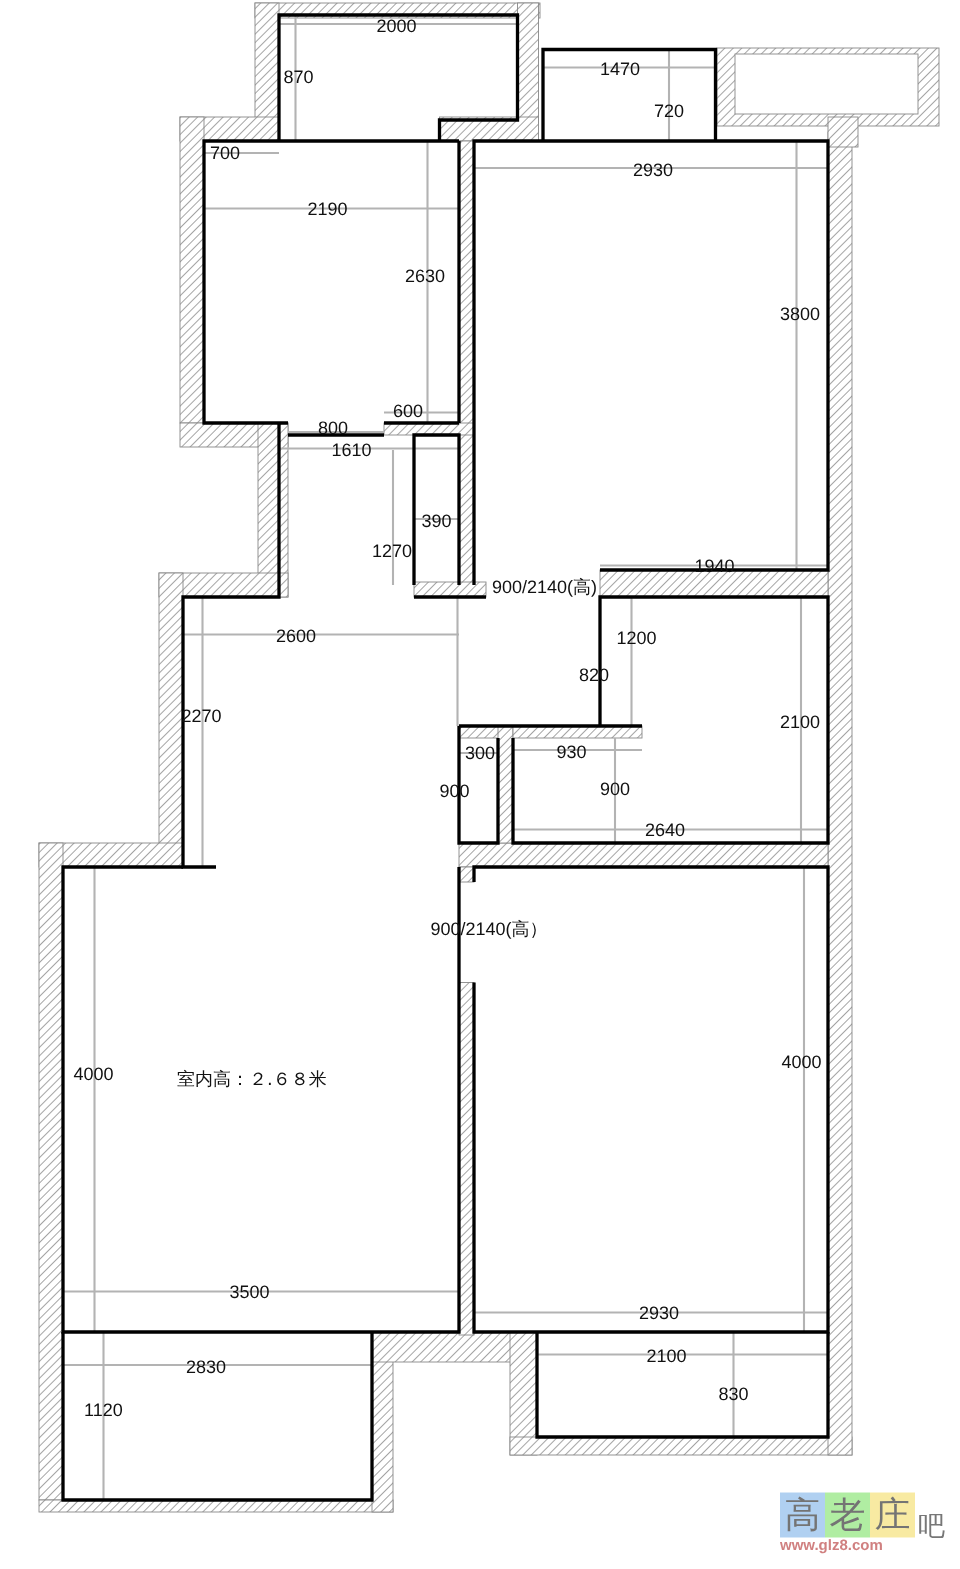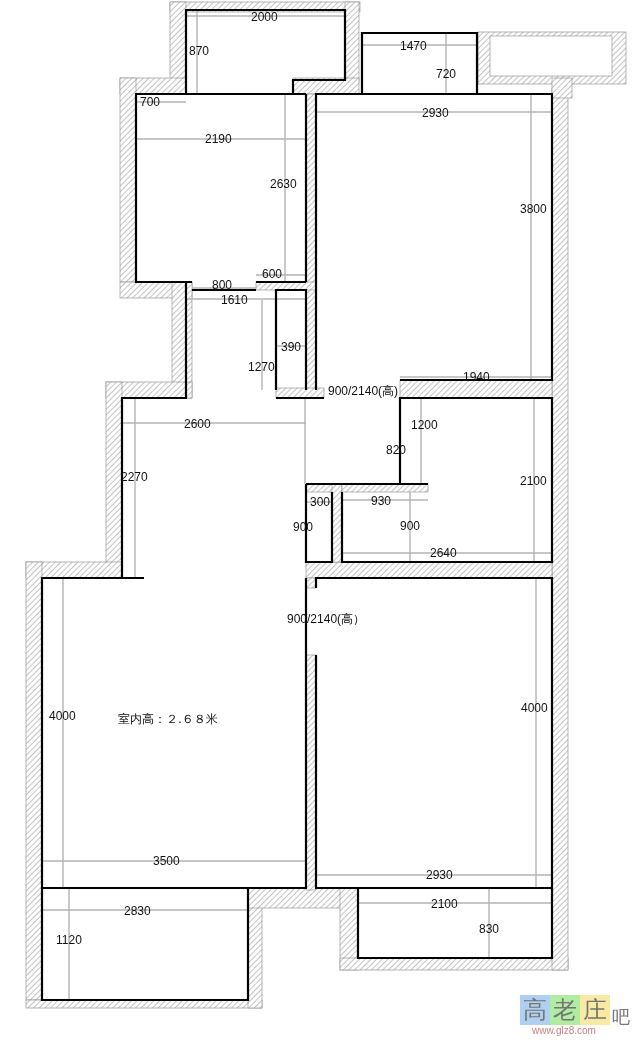--- a/index.html
+++ b/index.html
@@ -7,22 +7,22 @@
          font-family:"Liberation Sans", sans-serif; }
   #plan { position:absolute; left:0; top:0; width:640px; height:1046px; }
   .dim { font-family:"Liberation Sans", sans-serif; font-size:12px; fill:#111; }
   .note { font-family:"DejaVu Sans", sans-serif; font-size:12px; fill:#111; }
   .wm { position:absolute; left:520px; top:995px; width:120px; height:50px; }
   .wm-tiles { display:flex; gap:0; }
   .wm-tile { width:30px; height:30px; font-family:"DejaVu Serif", serif;
              font-size:24px; line-height:30px; text-align:center; color:#666; opacity:.9; }
   .wm-ba { font-family:"DejaVu Sans", sans-serif; font-size:18px; color:#777;
            position:absolute; left:92px; top:10px; }
-  .wm-url { position:absolute; left:12px; top:30px; font-size:10px; color:#d08080;
-            font-family:"Liberation Sans", sans-serif; font-weight:normal;text-align:center; }
+  .wm-url { position:absolute; left:0; top:30px; font-size:10px; color:#d08080;
+            font-family:"Liberation Sans", sans-serif; font-weight:bold;text-align:center; }
 </style>
 </head>
 <body>
 
 <svg id="plan" viewBox="0 0 640 1046" xmlns="http://www.w3.org/2000/svg">
   <defs>
     <pattern id="hatch" patternUnits="userSpaceOnUse" width="4" height="4" patternTransform="rotate(45)">
       <rect width="4" height="4" fill="#ffffff"></rect>
       <line x1="0" y1="0" x2="0" y2="4" stroke="#9a9a9a" stroke-width="1.2"></line>
     </pattern>

